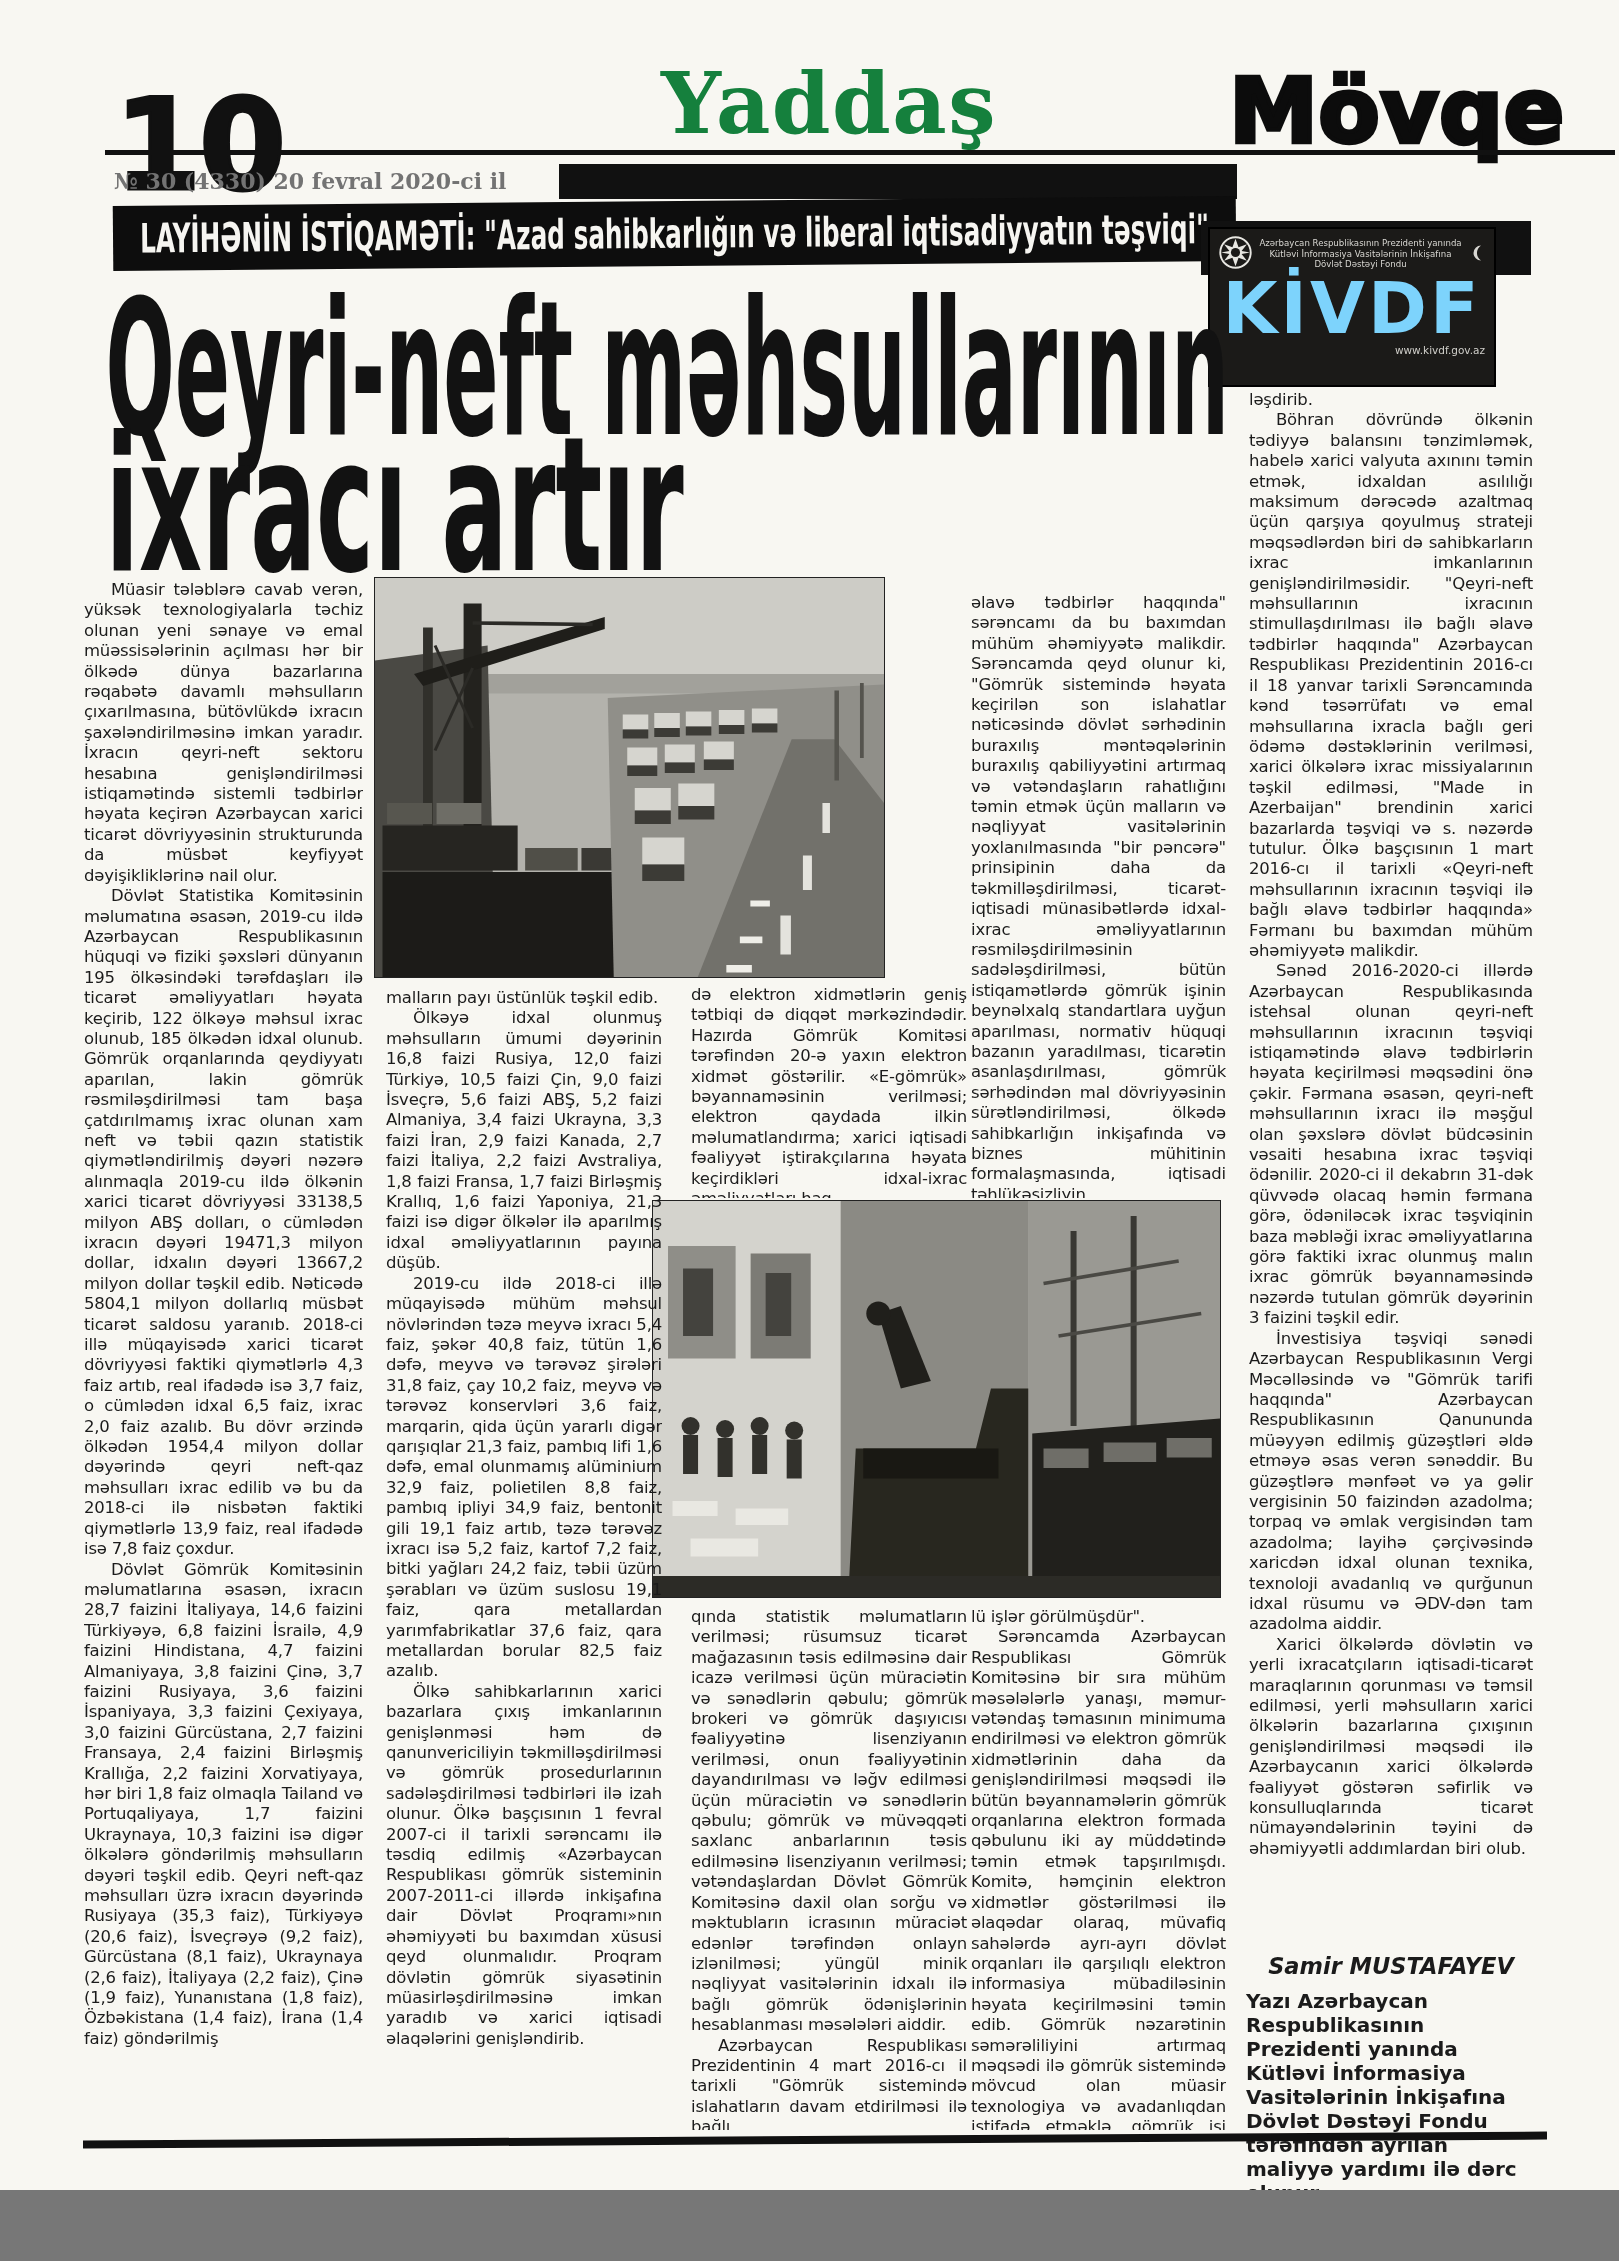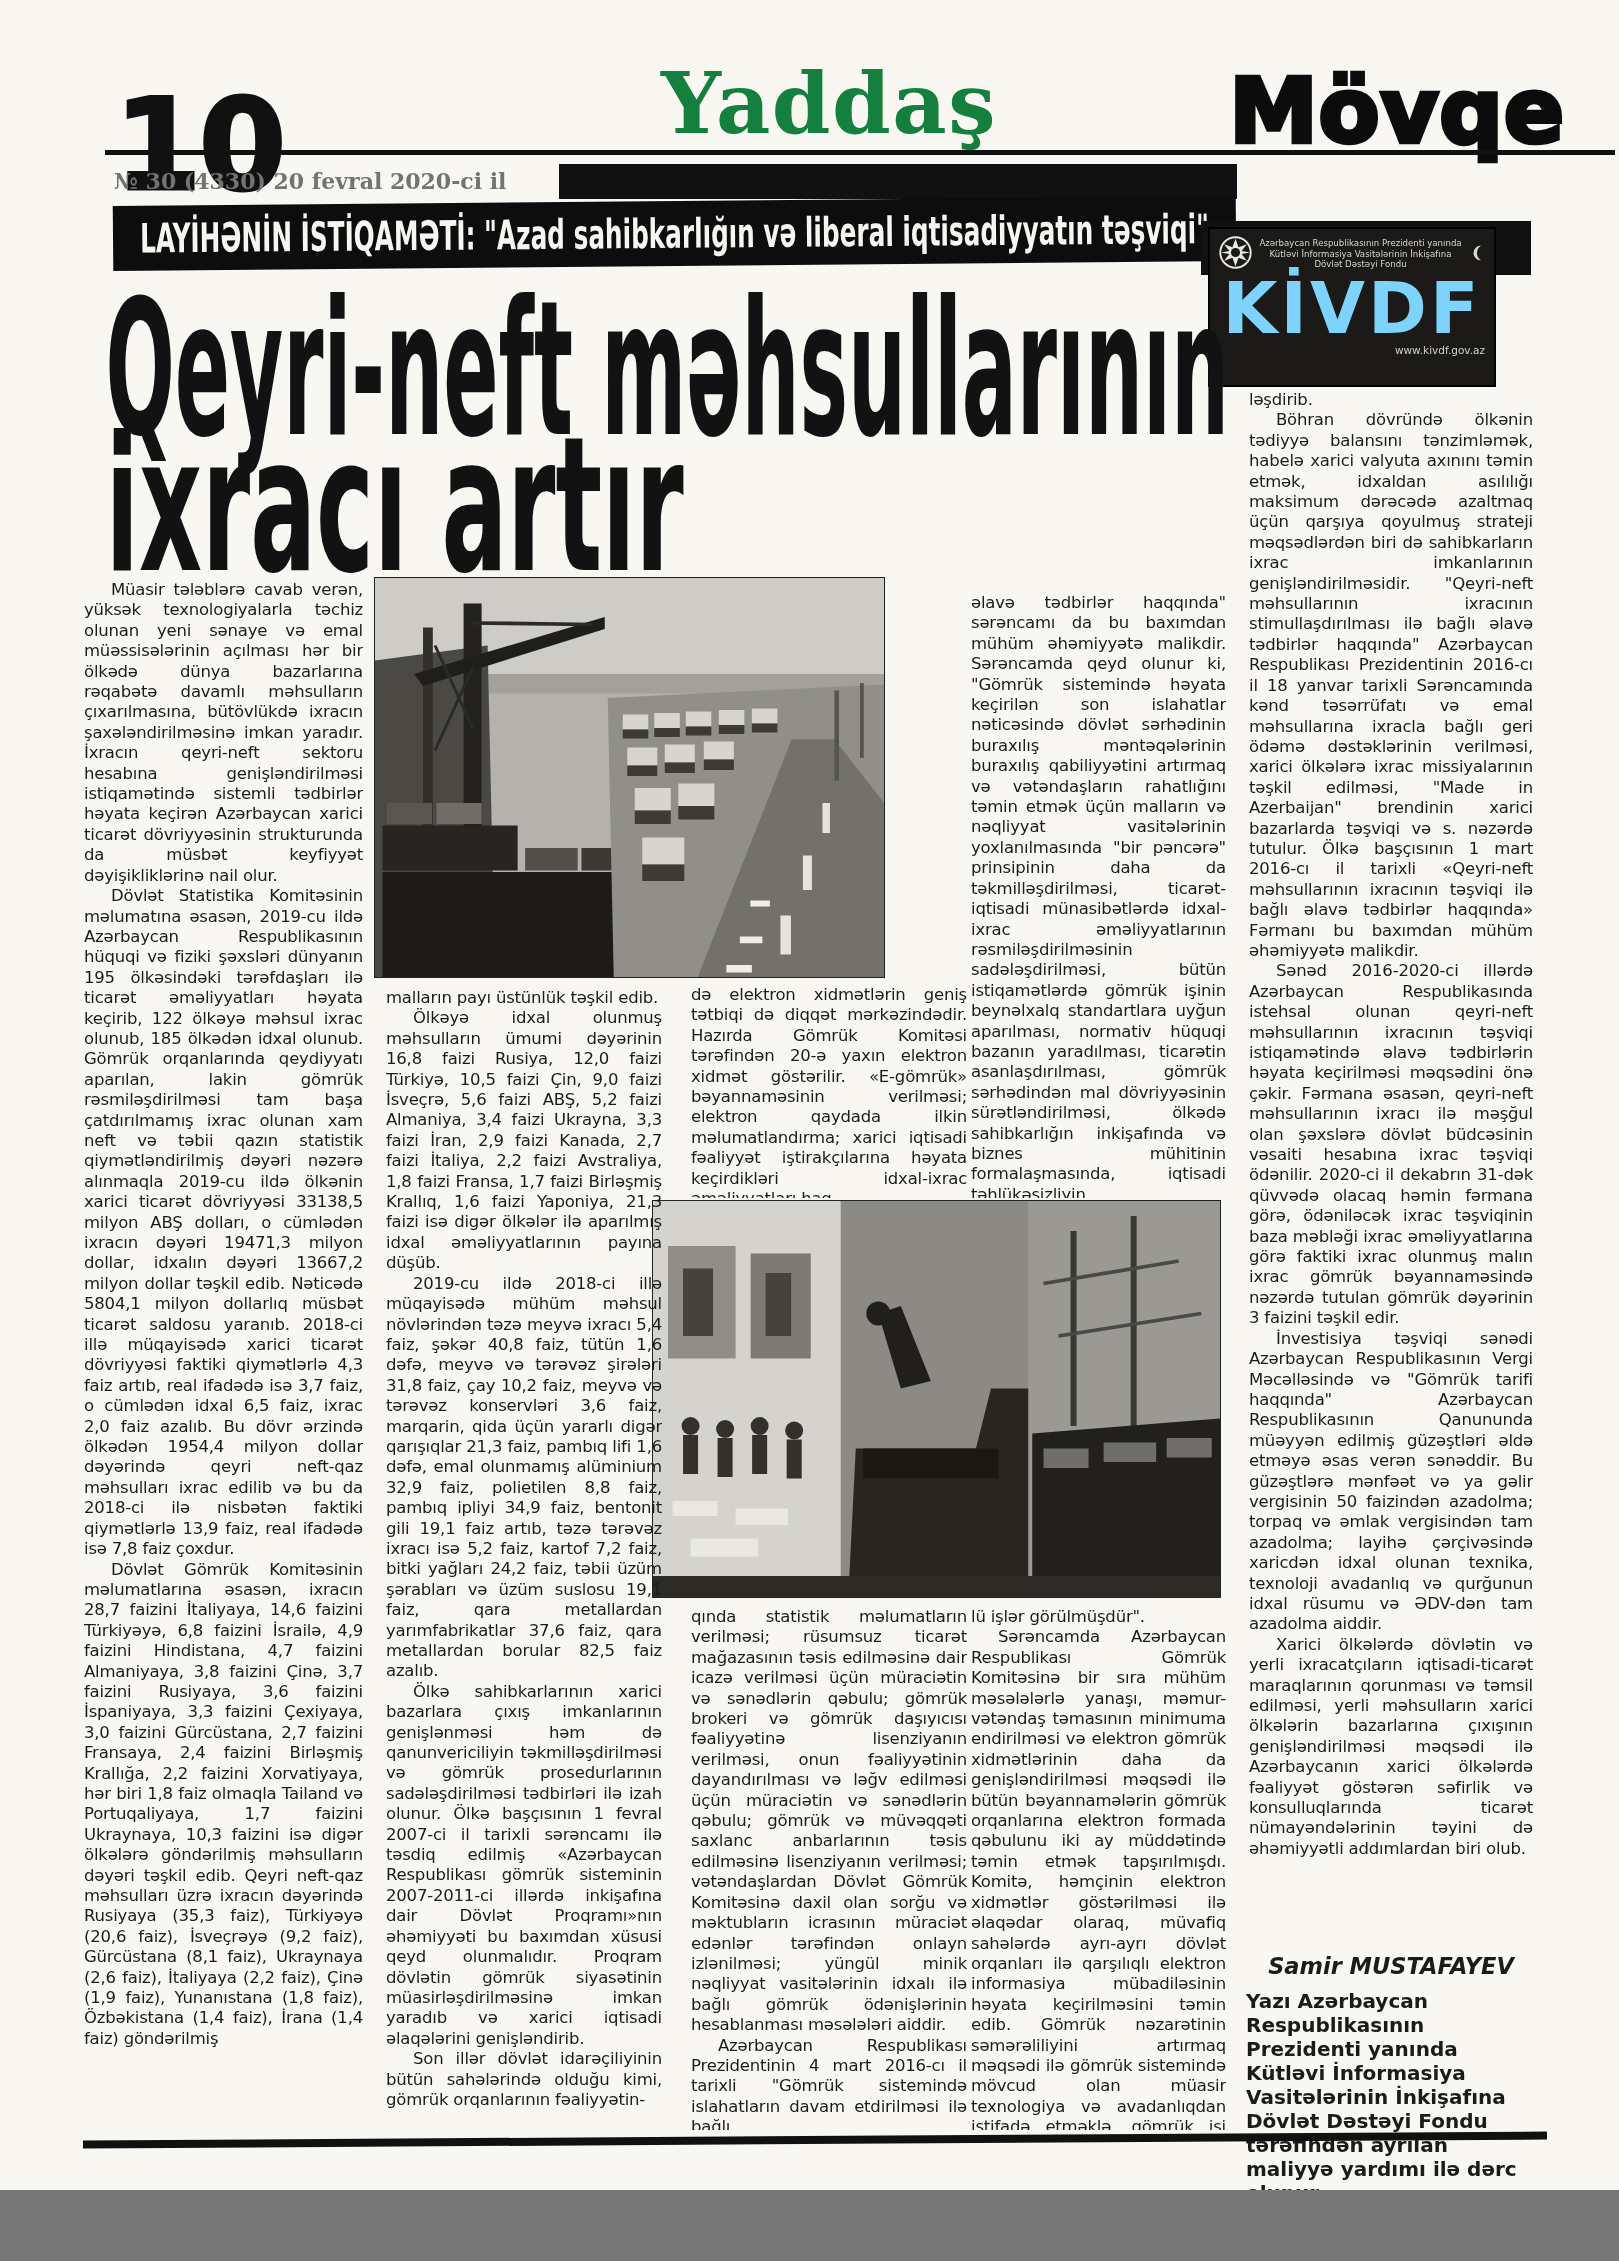--- a/index.html
+++ b/index.html
@@ -183,21 +183,20 @@
   <div class="abs col" style="left:84px;top:580px;width:279px;height:1548px;">
       <p class="ind">Müasir tələblərə cavab verən, yüksək texnologiyalarla təchiz olunan yeni sənaye və emal müəssisələrinin açılması hər bir ölkədə dünya bazarlarına rəqabətə davamlı məhsulların çıxarılmasına, bütövlükdə ixracın şaxələndirilməsinə imkan yaradır. İxracın qeyri-neft sektoru hesabına genişləndirilməsi istiqamətində sistemli tədbirlər həyata keçirən Azərbaycan xarici ticarət dövriyyəsinin strukturunda da müsbət keyfiyyət dəyişikliklərinə nail olur.</p>
       <p class="ind">Dövlət Statistika Komitəsinin məlumatına əsasən, 2019-cu ildə Azərbaycan Respublikasının hüquqi və fiziki şəxsləri dünyanın 195 ölkəsindəki tərəfdaşları ilə ticarət əməliyyatları həyata keçirib, 122 ölkəyə məhsul ixrac olunub, 185 ölkədən idxal olunub. Gömrük orqanlarında qeydiyyatı aparılan, lakin gömrük rəsmiləşdirilməsi tam başa çatdırılmamış ixrac olunan xam neft və təbii qazın statistik qiymətləndirilmiş dəyəri nəzərə alınmaqla 2019-cu ildə ölkənin xarici ticarət dövriyyəsi 33138,5 milyon ABŞ dolları, o cümlədən ixracın dəyəri 19471,3 milyon dollar, idxalın dəyəri 13667,2 milyon dollar təşkil edib. Nəticədə 5804,1 milyon dollarlıq müsbət ticarət saldosu yaranıb. 2018-ci illə müqayisədə xarici ticarət dövriyyəsi faktiki qiymətlərlə 4,3 faiz artıb, real ifadədə isə 3,7 faiz, o cümlədən idxal 6,5 faiz, ixrac 2,0 faiz azalıb. Bu dövr ərzində ölkədən 1954,4 milyon dollar dəyərində qeyri neft-qaz məhsulları ixrac edilib və bu da 2018-ci ilə nisbətən faktiki qiymətlərlə 13,9 faiz, real ifadədə isə 7,8 faiz çoxdur.</p>
       <p class="ind">Dövlət Gömrük Komitəsinin məlumatlarına əsasən, ixracın 28,7 faizini İtaliyaya, 14,6 faizini Türkiyəyə, 6,8 faizini İsrailə, 4,9 faizini Hindistana, 4,7 faizini Almaniyaya, 3,8 faizini Çinə, 3,7 faizini Rusiyaya, 3,6 faizini İspaniyaya, 3,3 faizini Çexiyaya, 3,0 faizini Gürcüstana, 2,7 faizini Fransaya, 2,4 faizini Birləşmiş Krallığa, 2,2 faizini Xorvatiyaya, hər biri 1,8 faiz olmaqla Tailand və Portuqaliyaya, 1,7 faizini Ukraynaya, 10,3 faizini isə digər ölkələrə göndərilmiş məhsulların dəyəri təşkil edib. Qeyri neft-qaz məhsulları üzrə ixracın dəyərində Rusiyaya (35,3 faiz), Türkiyəyə (20,6 faiz), İsveçrəyə (9,2 faiz), Gürcüstana (8,1 faiz), Ukraynaya (2,6 faiz), İtaliyaya (2,2 faiz), Çinə (1,9 faiz), Yunanıstana (1,8 faiz), Özbəkistana (1,4 faiz), İrana (1,4 faiz) göndərilmiş</p>
     </div>
   <div class="abs col" style="left:386px;top:988px;width:276px;height:1140px;">
       <p class="">malların payı üstünlük təşkil edib.</p>
       <p class="ind">Ölkəyə idxal olunmuş məhsulların ümumi dəyərinin 16,8 faizi Rusiya, 12,0 faizi Türkiyə, 10,5 faizi Çin, 9,0 faizi İsveçrə, 5,6 faizi ABŞ, 5,2 faizi Almaniya, 3,4 faizi Ukrayna, 3,3 faizi İran, 2,9 faizi Kanada, 2,7 faizi İtaliya, 2,2 faizi Avstraliya, 1,8 faizi Fransa, 1,7 faizi Birləşmiş Krallıq, 1,6 faizi Yaponiya, 21,3 faizi isə digər ölkələr ilə aparılmış idxal əməliyyatlarının payına düşüb.</p>
       <p class="ind">2019-cu ildə 2018-ci illə müqayisədə mühüm məhsul növlərindən təzə meyvə ixracı 5,4 faiz, şəkər 40,8 faiz, tütün 1,6 dəfə, meyvə və tərəvəz şirələri 31,8 faiz, çay 10,2 faiz, meyvə və tərəvəz konservləri 3,6 faiz, marqarin, qida üçün yararlı digər qarışıqlar 21,3 faiz, pambıq lifi 1,6 dəfə, emal olunmamış alüminium 32,9 faiz, polietilen 8,8 faiz, pambıq ipliyi 34,9 faiz, bentonit gili 19,1 faiz artıb, təzə tərəvəz ixracı isə 5,2 faiz, kartof 7,2 faiz, bitki yağları 24,2 faiz, təbii üzüm şərabları və üzüm suslosu 19,1 faiz, qara metallardan yarımfabrikatlar 37,6 faiz, qara metallardan borular 82,5 faiz azalıb.</p>
       <p class="ind">Ölkə sahibkarlarının xarici bazarlara çıxış imkanlarının genişlənməsi həm də qanunvericiliyin təkmilləşdirilməsi və gömrük prosedurlarının sadələşdirilməsi tədbirləri ilə izah olunur. Ölkə başçısının 1 fevral 2007-ci il tarixli sərəncamı ilə təsdiq edilmiş «Azərbaycan Respublikası gömrük sisteminin 2007-2011-ci illərdə inkişafına dair Dövlət Proqramı»nın əhəmiyyəti bu baxımdan xüsusi qeyd olunmalıdır. Proqram dövlətin gömrük siyasətinin müasirləşdirilməsinə imkan yaradıb və xarici iqtisadi əlaqələrini genişləndirib.</p>
-      <p class="ind">Son illər dövlət idarəçiliyinin bütün sahələrində olduğu kimi, gömrük orqanlarının fəaliyyətin-</p>
     </div>
   <div class="abs col" style="left:691px;top:985px;width:276px;height:213px;">
       <p class="">də elektron xidmətlərin geniş tətbiqi də diqqət mərkəzindədir. Hazırda Gömrük Komitəsi tərəfindən 20-ə yaxın elektron xidmət göstərilir. «E-gömrük» bəyannaməsinin verilməsi; elektron qaydada ilkin məlumatlandırma; xarici iqtisadi fəaliyyət iştirakçılarına həyata keçirdikləri idxal-ixrac əməliyyatları haq-</p>
     </div>
   <div class="abs col" style="left:691px;top:1607px;width:276px;height:523px;">
       <p class="">qında statistik məlumatların verilməsi; rüsumsuz ticarət mağazasının təsis edilməsinə dair icazə verilməsi üçün müraciətin və sənədlərin qəbulu; gömrük brokeri və gömrük daşıyıcısı fəaliyyətinə lisenziyanın verilməsi, onun fəaliyyətinin dayandırılması və ləğv edilməsi üçün müraciətin və sənədlərin qəbulu; gömrük və müvəqqəti saxlanc anbarlarının təsis edilməsinə lisenziyanın verilməsi; vətəndaşlardan Dövlət Gömrük Komitəsinə daxil olan sorğu və məktubların icrasının müraciət edənlər tərəfindən onlayn izlənilməsi; yüngül minik nəqliyyat vasitələrinin idxalı ilə bağlı gömrük ödənişlərinin hesablanması məsələləri aiddir.</p>
       <p class="ind">Azərbaycan Respublikası Prezidentinin 4 mart 2016-cı il tarixli "Gömrük sistemində islahatların davam etdirilməsi ilə bağlı</p>
     </div>
   <div class="abs col" style="left:971px;top:593px;width:255px;height:605px;">
       <p class="">əlavə tədbirlər haqqında" sərəncamı da bu baxımdan mühüm əhəmiyyətə malikdir. Sərəncamda qeyd olunur ki, "Gömrük sistemində həyata keçirilən son islahatlar nəticəsində dövlət sərhədinin buraxılış məntəqələrinin buraxılış qabiliyyətini artırmaq və vətəndaşların rahatlığını təmin etmək üçün malların və nəqliyyat vasitələrinin yoxlanılmasında "bir pəncərə" prinsipinin daha da təkmilləşdirilməsi, ticarət-iqtisadi münasibətlərdə idxal-ixrac əməliyyatlarının rəsmiləşdirilməsinin sadələşdirilməsi, bütün istiqamətlərdə gömrük işinin beynəlxalq standartlara uyğun aparılması, normativ hüquqi bazanın yaradılması, ticarətin asanlaşdırılması, gömrük sərhədindən mal dövriyyəsinin sürətləndirilməsi, ölkədə sahibkarlığın inkişafında və biznes mühitinin formalaşmasında, iqtisadi təhlükəsizliyin möhkəmləndirilməsində gömrük sisteminin rolunun daha da artırılması üçün bir sıra məqsədyön-</p>

